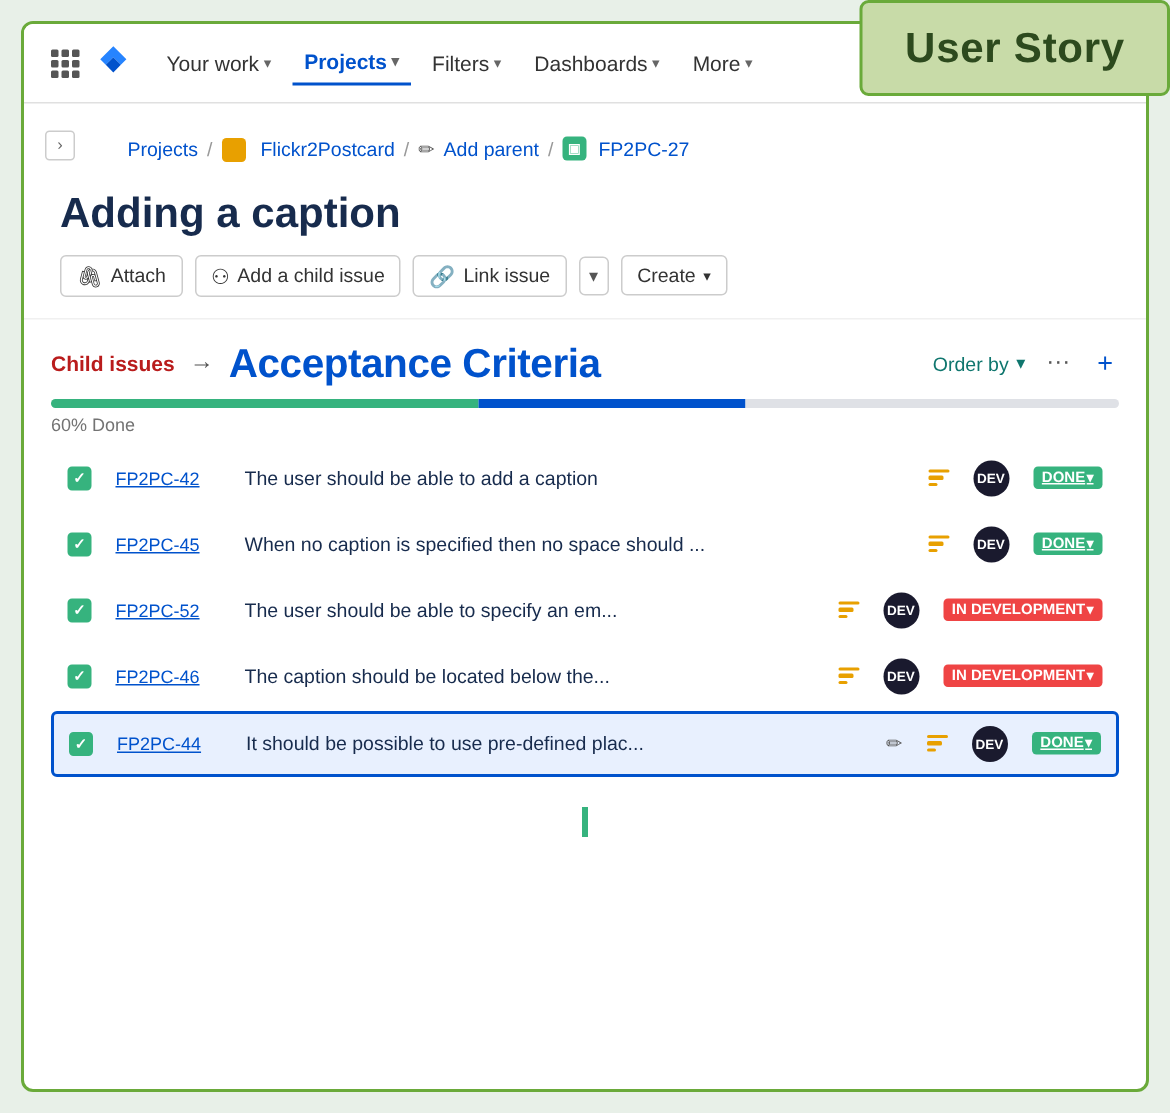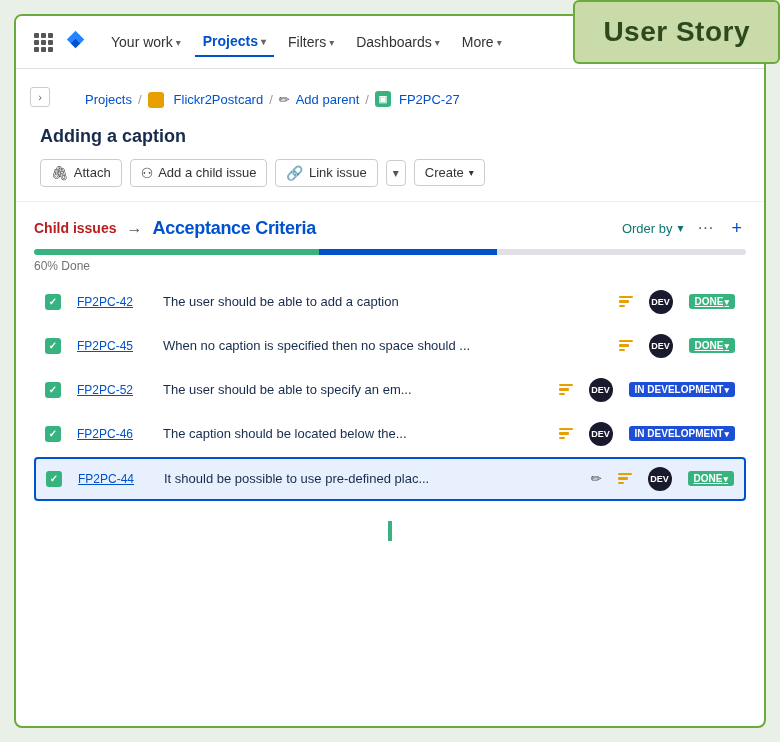--- a/index.html
+++ b/index.html
@@ -171,21 +171,21 @@
       line-height: 16px;
       font-weight: 700;
     }
 
     
     .issue-title-section {
       padding: 4px 24px 14px 24px;
       border-bottom: 1px solid #f0f0f0;
     }
     .issue-title {
-      font-size: 18px;
+      font-size: 28px;
       font-weight: 600;
       color: #172b4d;
       margin-bottom: 12px;
     }
 
     
     .action-buttons {
       display: flex;
       align-items: center;
       gap: 8px;
@@ -253,21 +253,21 @@
       font-size: 14px;
       font-weight: 600;
       color: #b91c1c;
       white-space: nowrap;
     }
     .arrow-icon {
       font-size: 16px;
       color: #555;
     }
     .acceptance-criteria-text {
-      font-size: 18px;
+      font-size: 27px;
       font-weight: 600;
       color: #0052cc;
       letter-spacing: -0.3px;
     }
     .header-spacer { flex: 1; }
     .order-by-section {
       display: flex;
       align-items: center;
       gap: 5px;
       font-size: 13px;
@@ -410,21 +410,21 @@
       border-radius: 3px;
       white-space: nowrap;
       flex-shrink: 0;
     }
     .status-done {
       background: #36b37e;
       color: #fff;
       text-decoration: underline;
     }
     .status-in-dev {
-      background: #1d4ed8;
+      background: #ef4444;
       color: #fff;
     }
     .status-chevron {
       font-size: 9px;
       margin-left: 1px;
     }
 
     .edit-pencil {
       font-size: 13px;
       color: #555;

